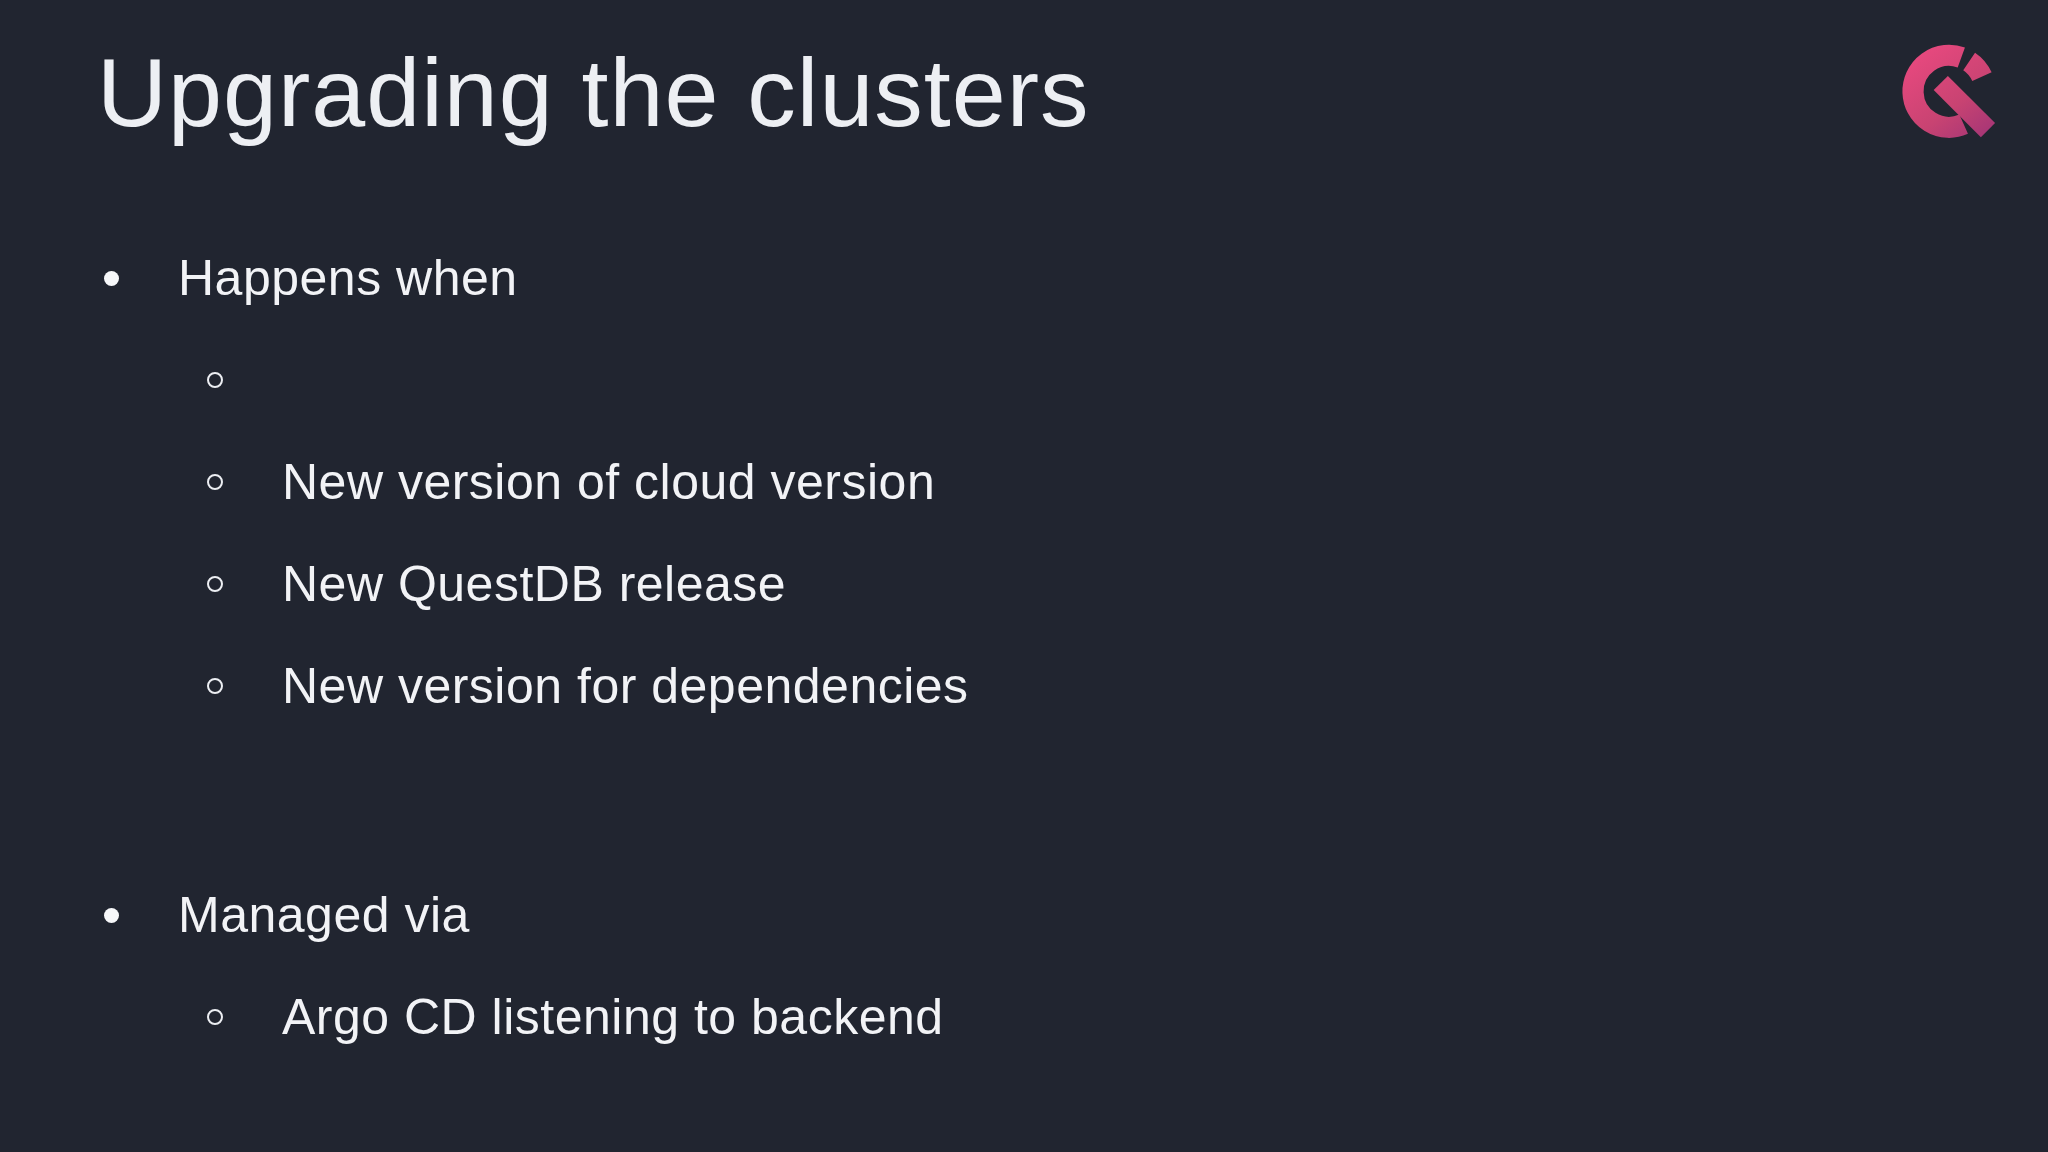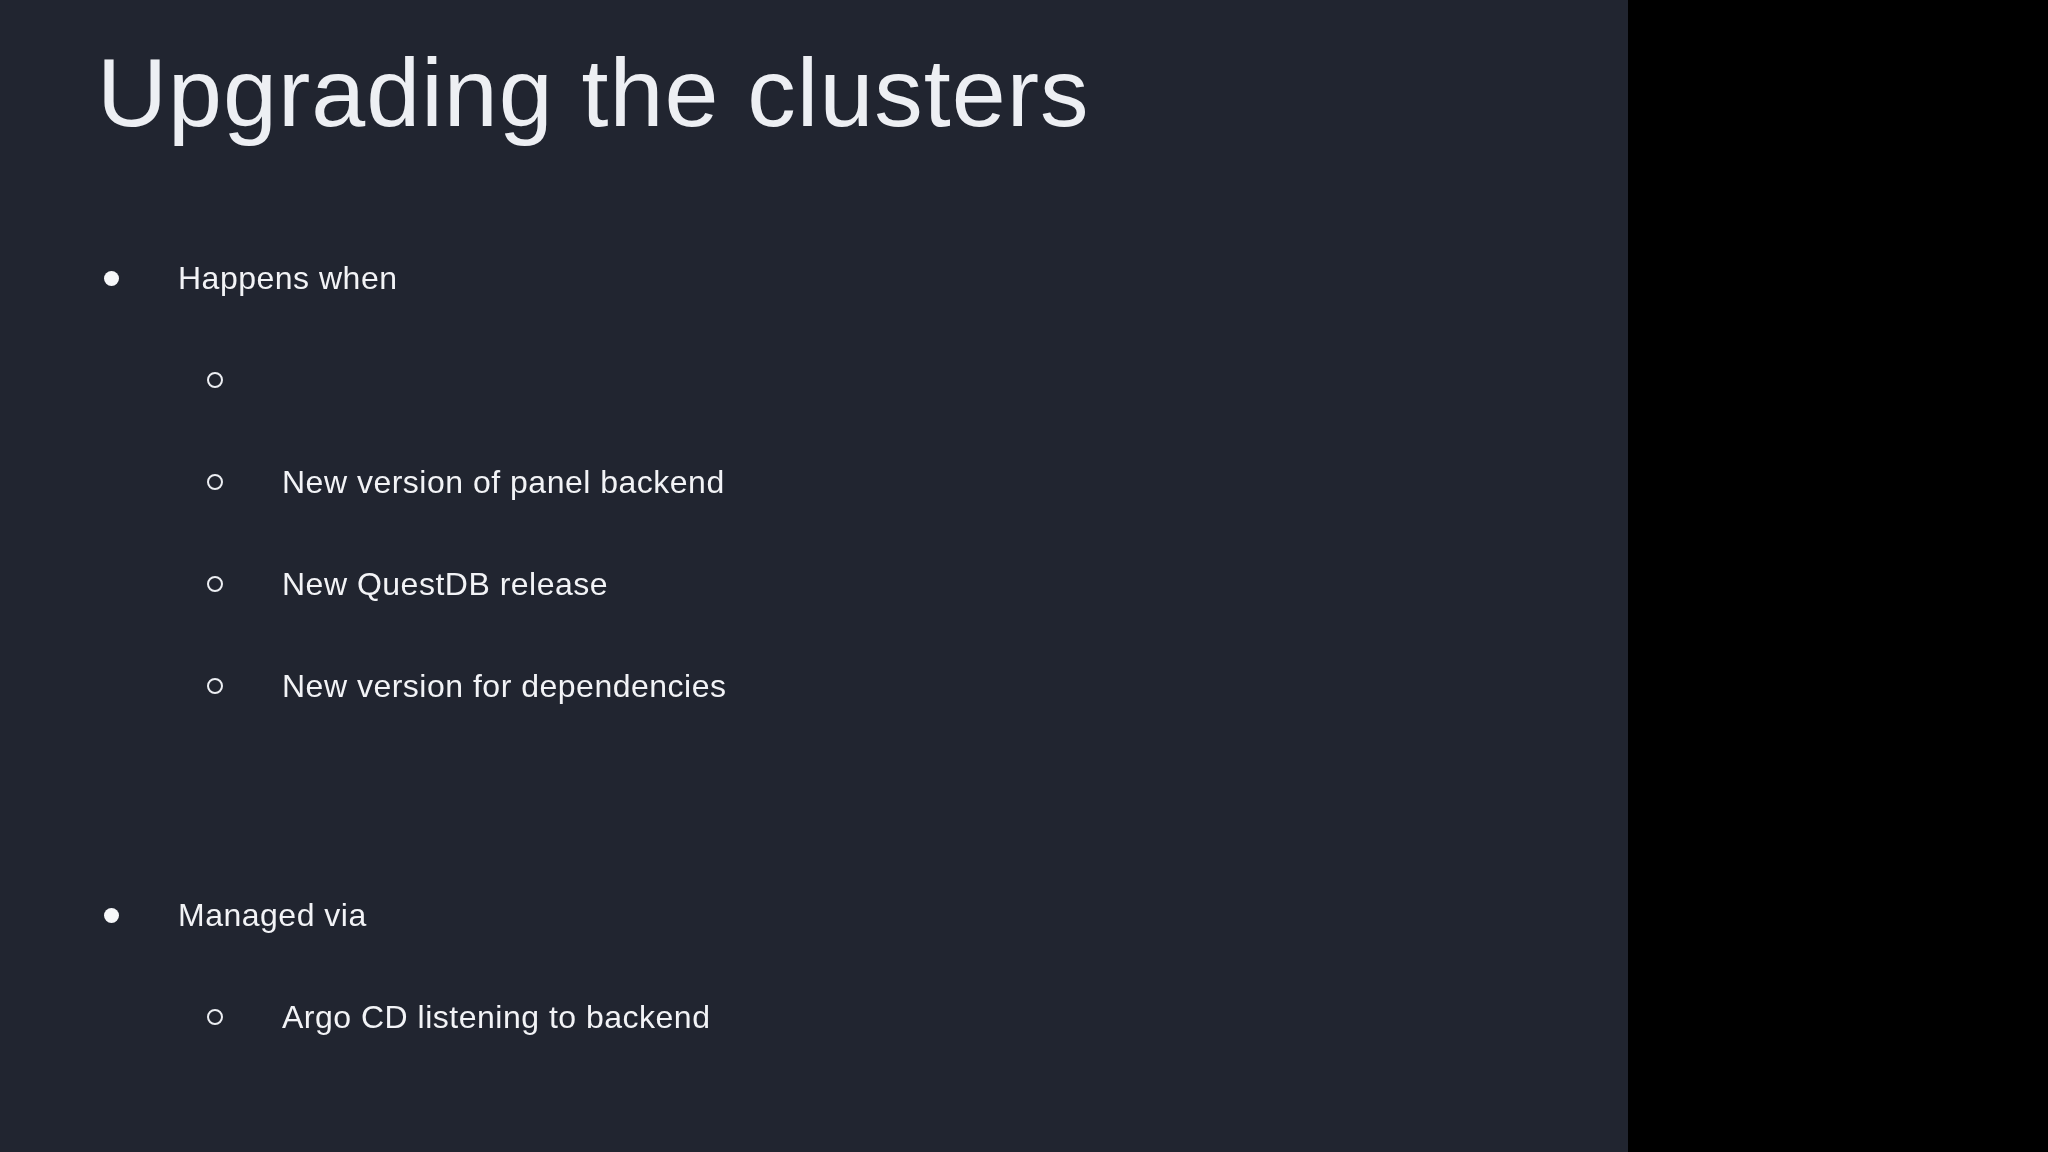--- a/index.html
+++ b/index.html
@@ -1,18 +1,18 @@
 <!DOCTYPE html>
 <html><head>
 <meta charset="utf-8">
 <style>
   html, body { margin: 0; padding: 0; background: #000; }
   .slide {
     position: relative;
-    width: 1628px;
+    width: 2048px;
     height: 1152px;
     background: #212530;
     overflow: hidden;
     font-family: "Liberation Sans", "DejaVu Sans", sans-serif;
   }
   .title {
     position: absolute;
     left: 97px;
     top: 40px;
     font-size: 97px;
@@ -30,21 +30,21 @@
     height: 127px;
   }
   .bullet-group { position: absolute; left: 0; width: 1400px; }
   .group-1 { top: 227px; }
   .group-2 { top: 864px; }
   .row {
     height: 102px;
     display: flex;
     align-items: center;
     color: #f2f3f6;
-    font-size: 32px;
+    font-size: 50px;
     font-weight: 400;
     letter-spacing: 0.5px;
     white-space: nowrap;
   }
   .row .marker {
     flex: 0 0 auto;
     display: flex;
     align-items: center;
     justify-content: center;
   }
@@ -91,21 +91,21 @@
   <div class="bullet-group group-1">
     <div class="row lvl1">
       <span class="marker"></span>
       <span class="txt">Happens when</span>
     </div>
     <div class="row lvl2">
       <span class="marker"></span>
     </div>
     <div class="row lvl2">
       <span class="marker"></span>
-      <span class="txt">New version of panel backend</span>
+      <span class="txt">New version of cloud version</span>
     </div>
     <div class="row lvl2">
       <span class="marker"></span>
       <span class="txt">New QuestDB release</span>
     </div>
     <div class="row lvl2">
       <span class="marker"></span>
       <span class="txt">New version for dependencies</span>
     </div>
   </div>

